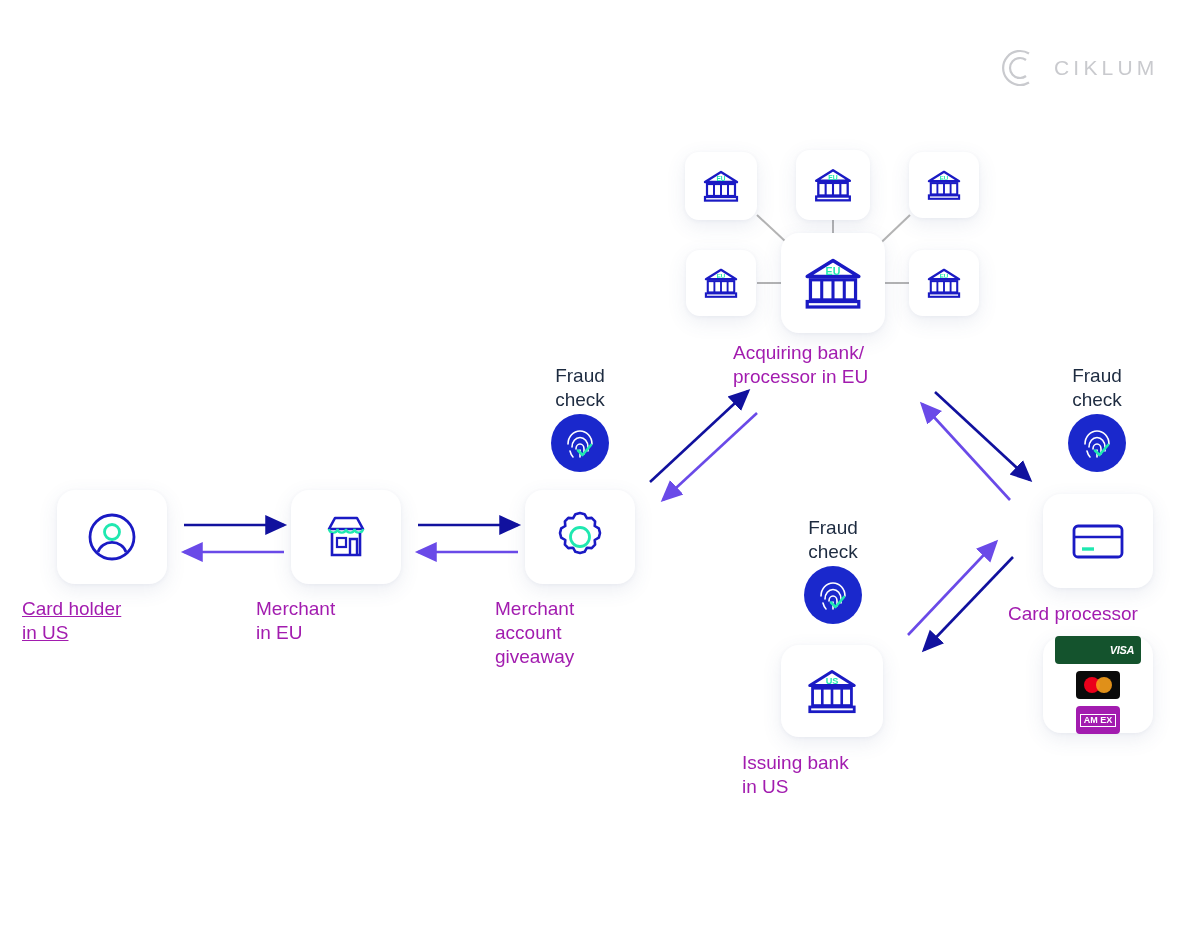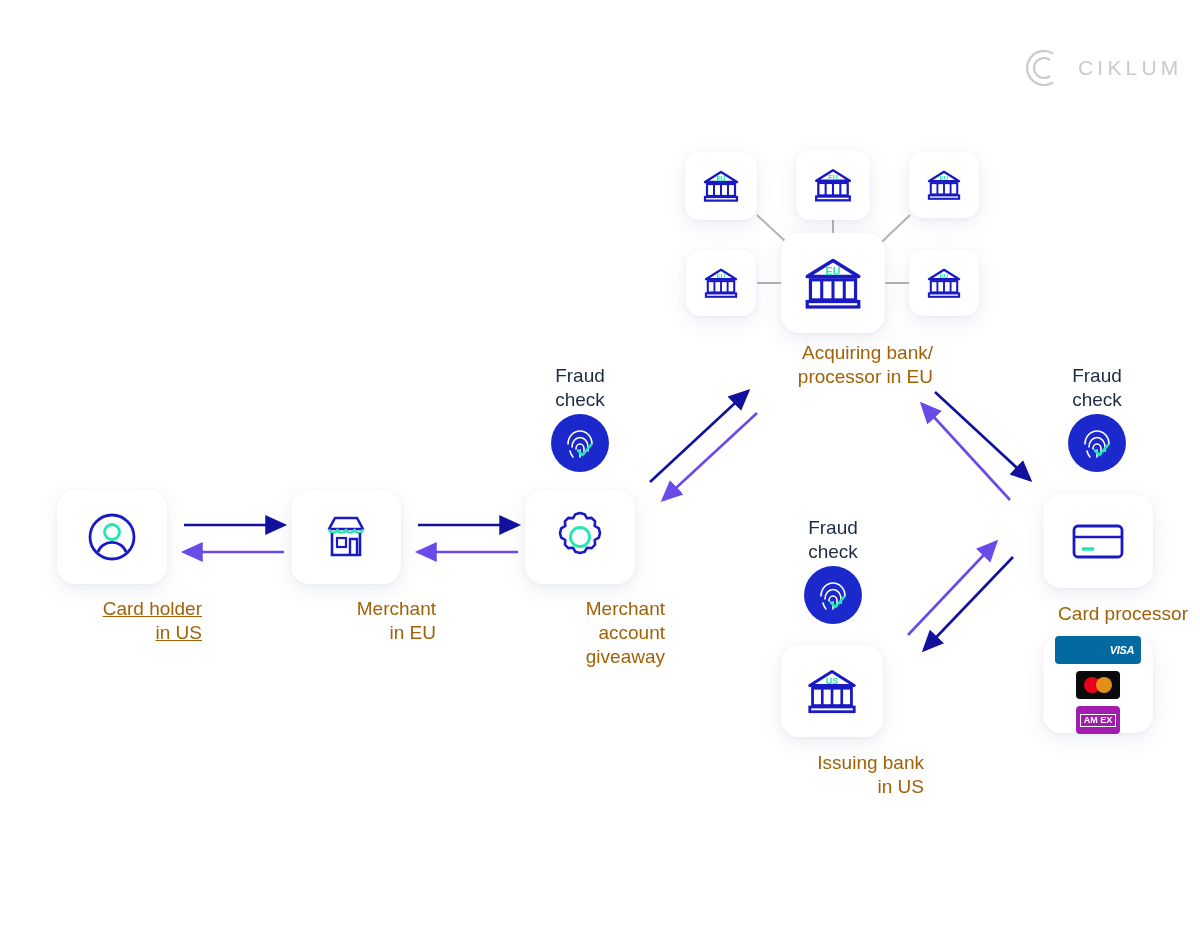--- a/index.html
+++ b/index.html
@@ -16,21 +16,21 @@
     width: 1200px;
     height: 925px;
     background: #ffffff;
     overflow: hidden;
   }
 
   
   .logo {
     position: absolute;
     top: 46px;
-    left: 1020px;
+    left: 996px;
     display: flex;
     align-items: center;
     gap: 14px;
   }
   .logo-mark { width: 44px; height: 44px; display: block; }
   .logo-text {
     font-size: 21px;
     letter-spacing: 4.2px;
     color: #c9cace;
     font-family: "Liberation Sans", sans-serif;
@@ -44,22 +44,22 @@
     box-shadow: 0 6px 20px rgba(70, 90, 140, 0.10),
                 0 1px 4px rgba(70, 90, 140, 0.06);
     display: flex;
     align-items: center;
     justify-content: center;
   }
   .card.sm { border-radius: 14px; }
 
   .label {
     position: absolute;
-    text-align: right;
-    color: #a16207;
+    text-align: left;
+    color: #a21caf;
     font-size: 19px;
     line-height: 24px;
     white-space: pre-line;
   }
 
   
   .fraud-badge {
     position: absolute;
     width: 58px;
     height: 58px;
@@ -104,21 +104,21 @@
     align-items: center;
     justify-content: center;
     width: 44px;
     height: 28px;
     font-size: 11px;
     font-weight: bold;
     font-style: italic;
     color: #ffffff;
     letter-spacing: -0.3px;
   }
-  .brand-visa { background: #0369a1; padding-left: 48px; }
+  .brand-visa { background: #14532d; padding-left: 48px; }
   .brand-mc { background: #0a0a0a; position: relative; font-style: normal; }
   .brand-amex { background: #a21caf; font-style: normal; letter-spacing: 0; }
   .mc-left, .mc-right {
     position: absolute;
     width: 16px; height: 16px; border-radius: 50%;
   }
   .mc-left { background: #eb001b; left: 8px; }
   .mc-right { background: #f79e1b; right: 8px; opacity: 0.9; }
   .amex-txt {
     font-size: 9px; font-weight: bold; line-height: 9px;

